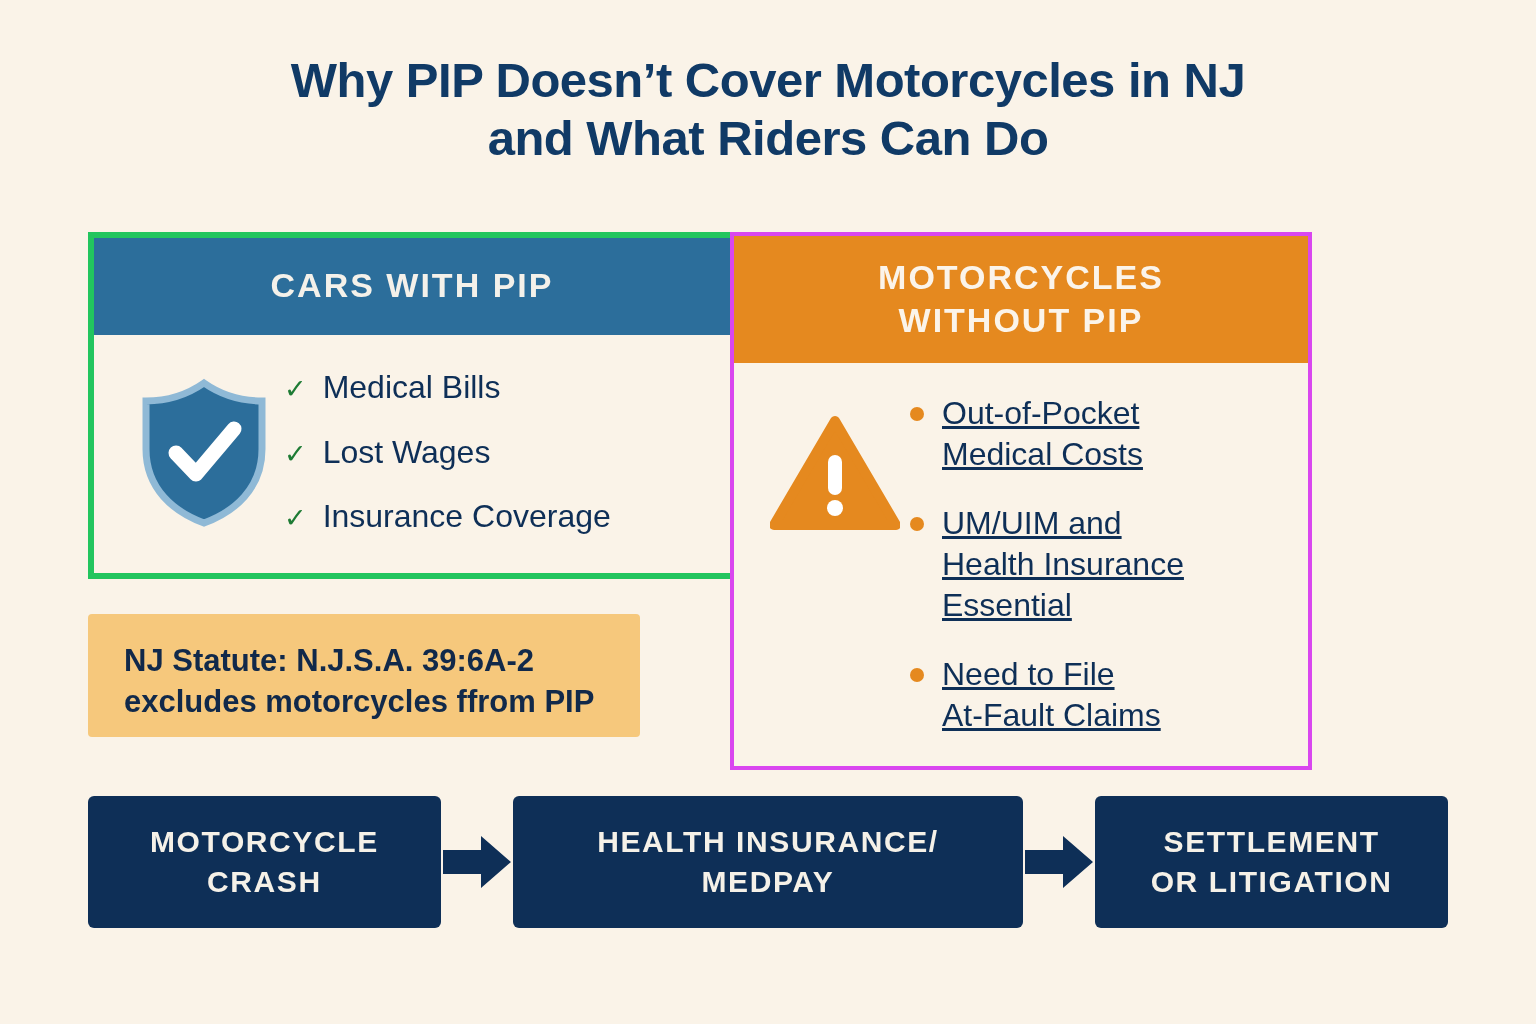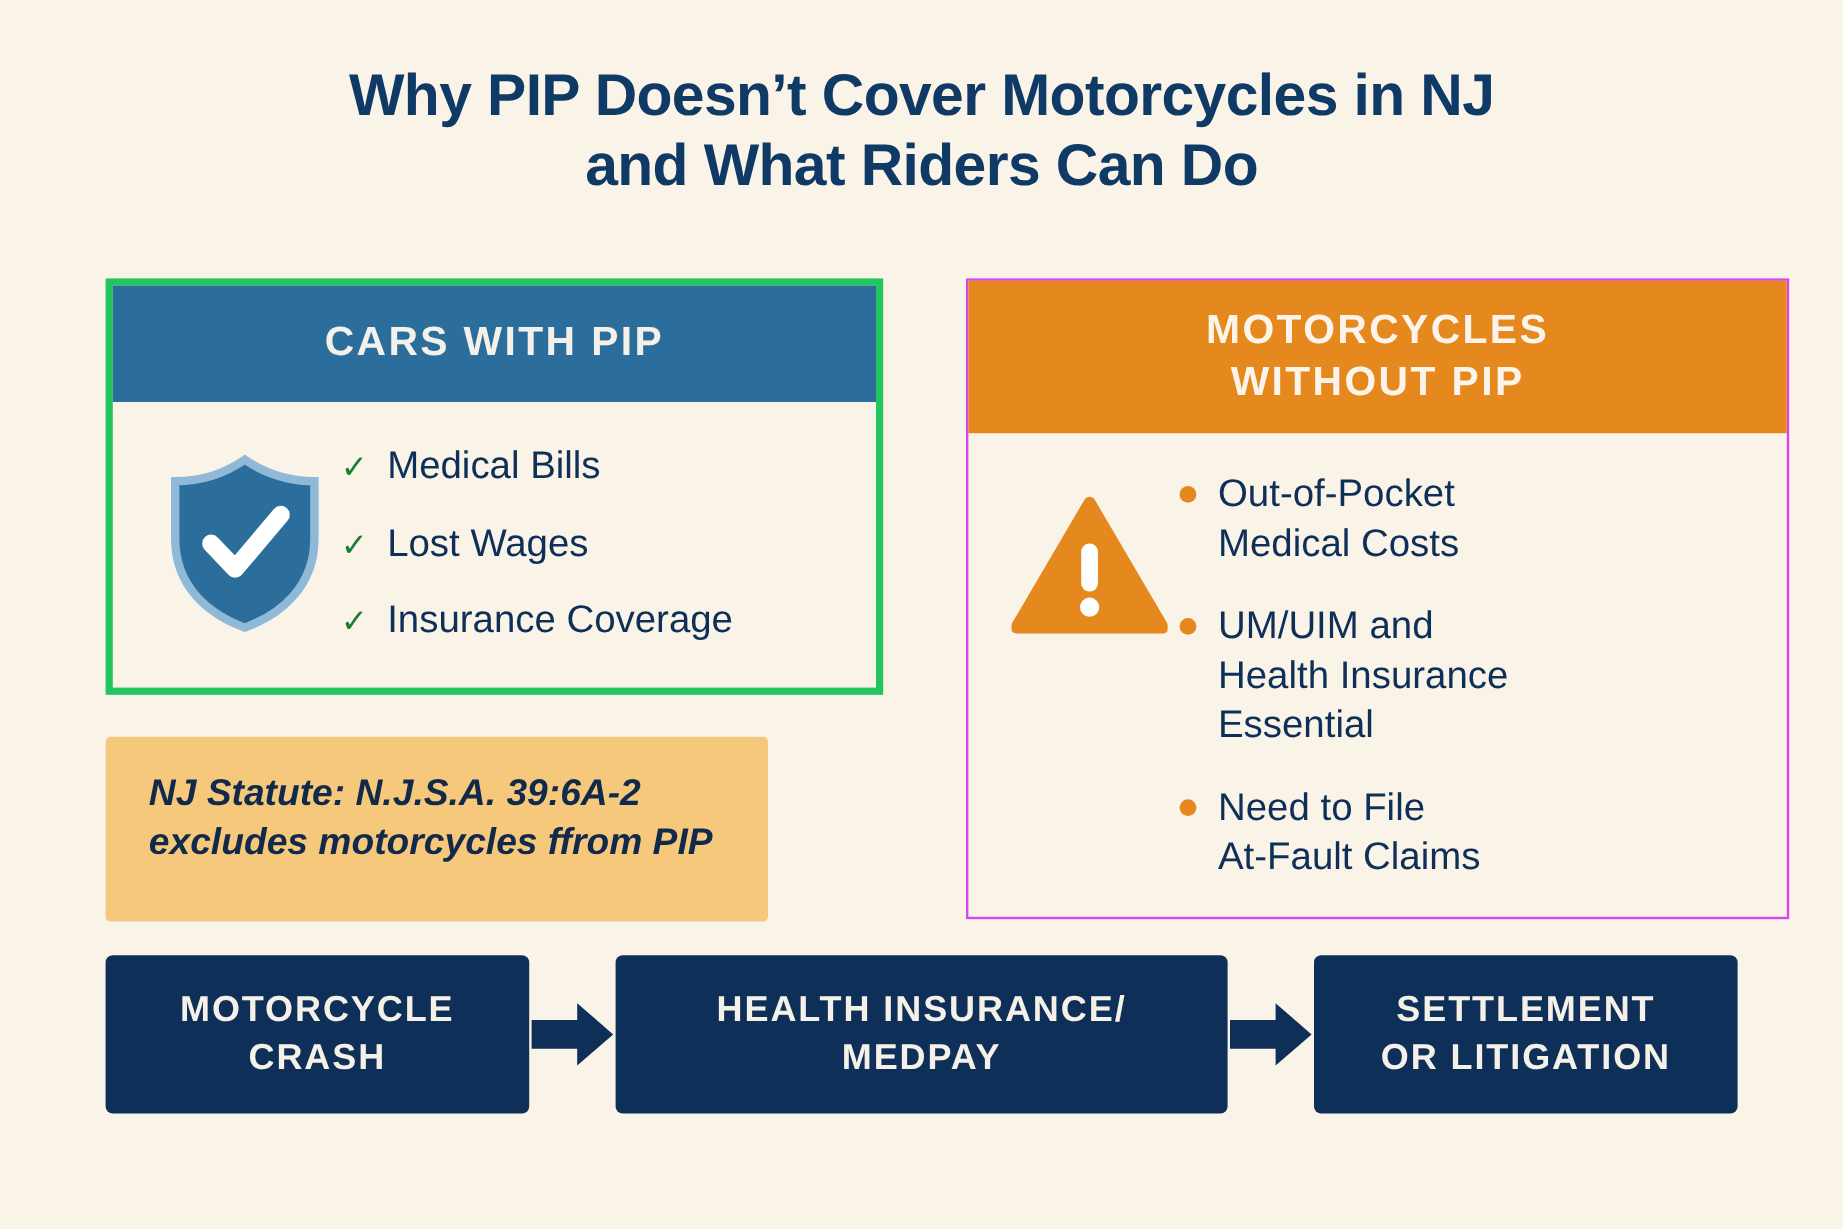--- a/index.html
+++ b/index.html
@@ -93,37 +93,36 @@
   }
 
   .statute-box {
     position: absolute;
     left: 88px;
     top: 602px;
     width: 552px;
     background: #F6C87C;
     border-radius: 4px;
     box-sizing: border-box;
-    padding: 26px 36px 46px 36px;
-    font-style: italic;
+    padding: 26px 36px 15px 36px;
   }
   .statute-text {
     font-size: 31px;
     font-weight: bold;
     line-height: 1.33;
     color: #11294A;
   }
 
   
   .card-right {
     position: absolute;
-    left: 805px;
+    left: 730px;
     top: 220px;
-    width: 686px;
-    border: 2px solid #d946ef;
+    width: 582px;
+    border: 4px solid #d946ef;
     background: #FAF3E8;
     box-sizing: border-box;
   }
   .card-right-header {
     background: #E5891F;
     color: #FBF4EA;
     font-size: 34px;
     font-weight: bold;
     letter-spacing: 2px;
     text-align: center;
@@ -141,20 +140,21 @@
     width: 150px;
     flex: 0 0 150px;
     display: flex;
     justify-content: center;
     padding-top: 22px;
   }
   .bullet-list {
     margin: 0;
     padding: 0;
     list-style: none;
+    text-decoration: underline;
   }
   .bullet-list li {
     display: flex;
     align-items: flex-start;
     font-size: 32px;
     line-height: 1.28;
     margin-bottom: 28px;
     color: #0E2F57;
   }
   .bullet-list li:last-child { margin-bottom: 0; }

